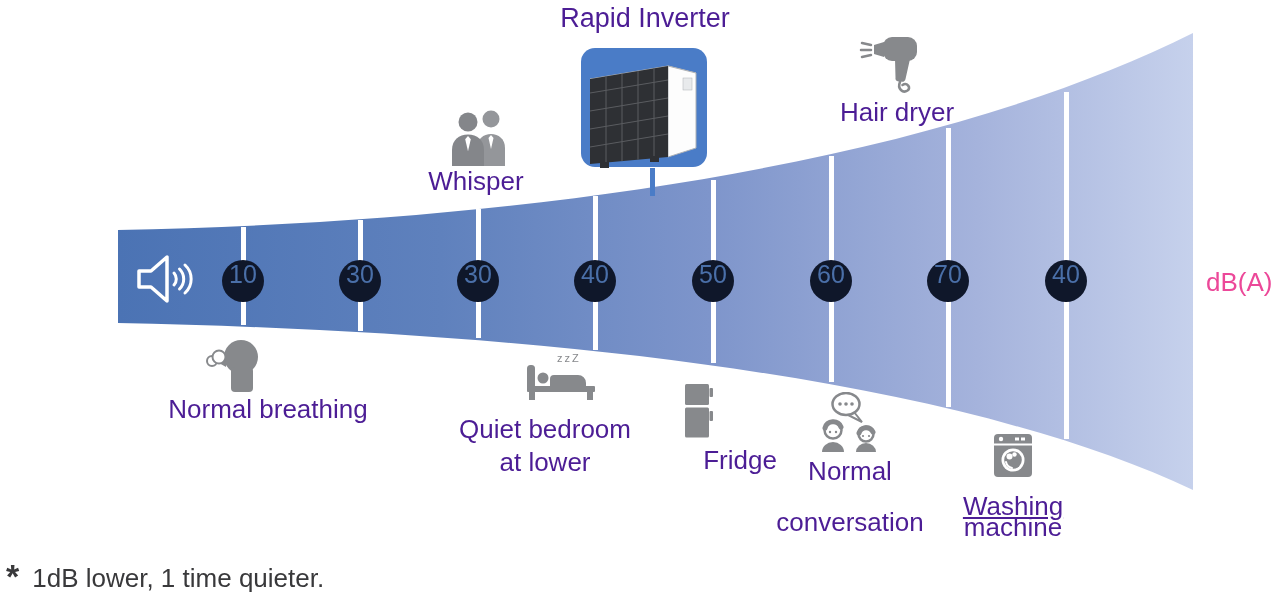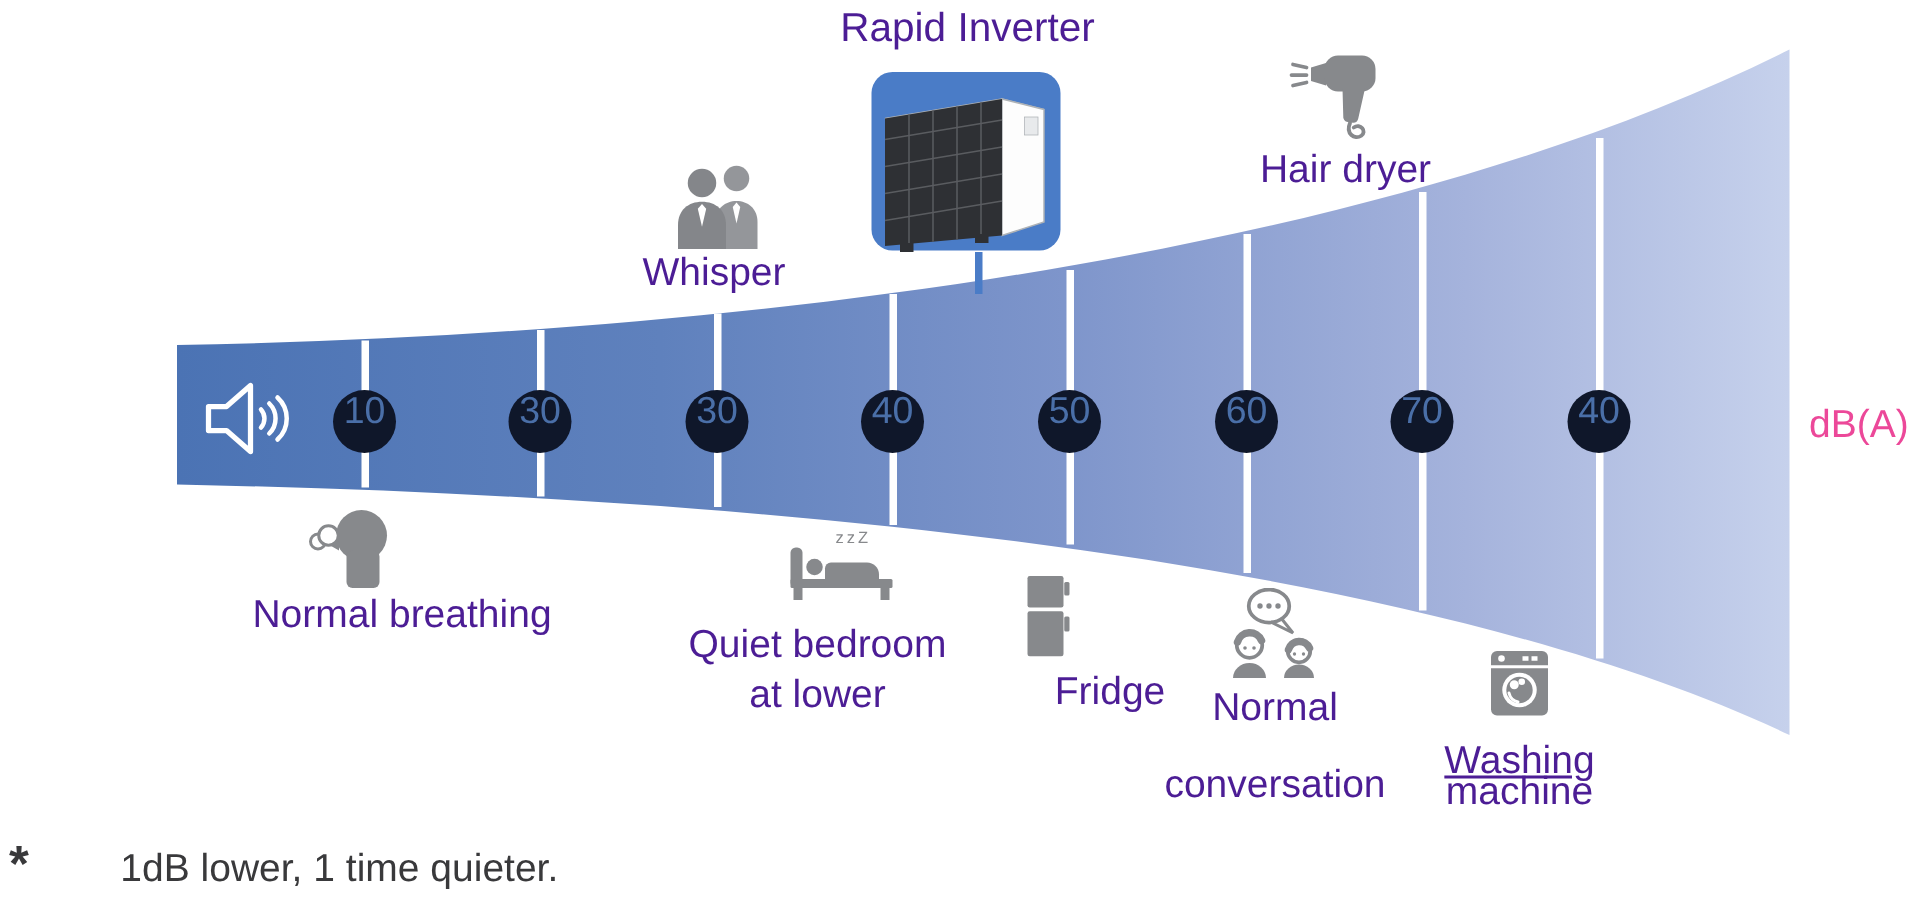--- a/index.html
+++ b/index.html
@@ -38,21 +38,21 @@
   .t6{--x:948px;--top:128px;--h:279px;}
   .t7{--x:1066px;--top:92px;--h:347px;}
   
   .connector{position:absolute;left:650px;top:168px;width:5px;height:28px;background:#4a7cc7;}
   
   .footnote{
     position:absolute;left:6px;top:563px;display:flex;align-items:flex-start;gap:13px;
     color:#39393b;
   }
   .footnote .marker{font-size:34px;line-height:26px;font-weight:bold;}
-  .footnote .note-text{font-size:26px;line-height:30px;margin-left:48px;}
+  .footnote .note-text{font-size:26px;line-height:30px;}
 </style>
 </head>
 <body>
 
 <svg id="funnel-svg" width="1280" height="607" viewBox="0 0 1280 607">
   <defs>
     <linearGradient id="bandgrad" gradientUnits="userSpaceOnUse" x1="118" y1="280" x2="1193" y2="280">
       <stop offset="0" stop-color="#4b73b4"></stop>
       <stop offset="0.3" stop-color="#5f81bd"></stop>
       <stop offset="0.55" stop-color="#7e95cb"></stop>

